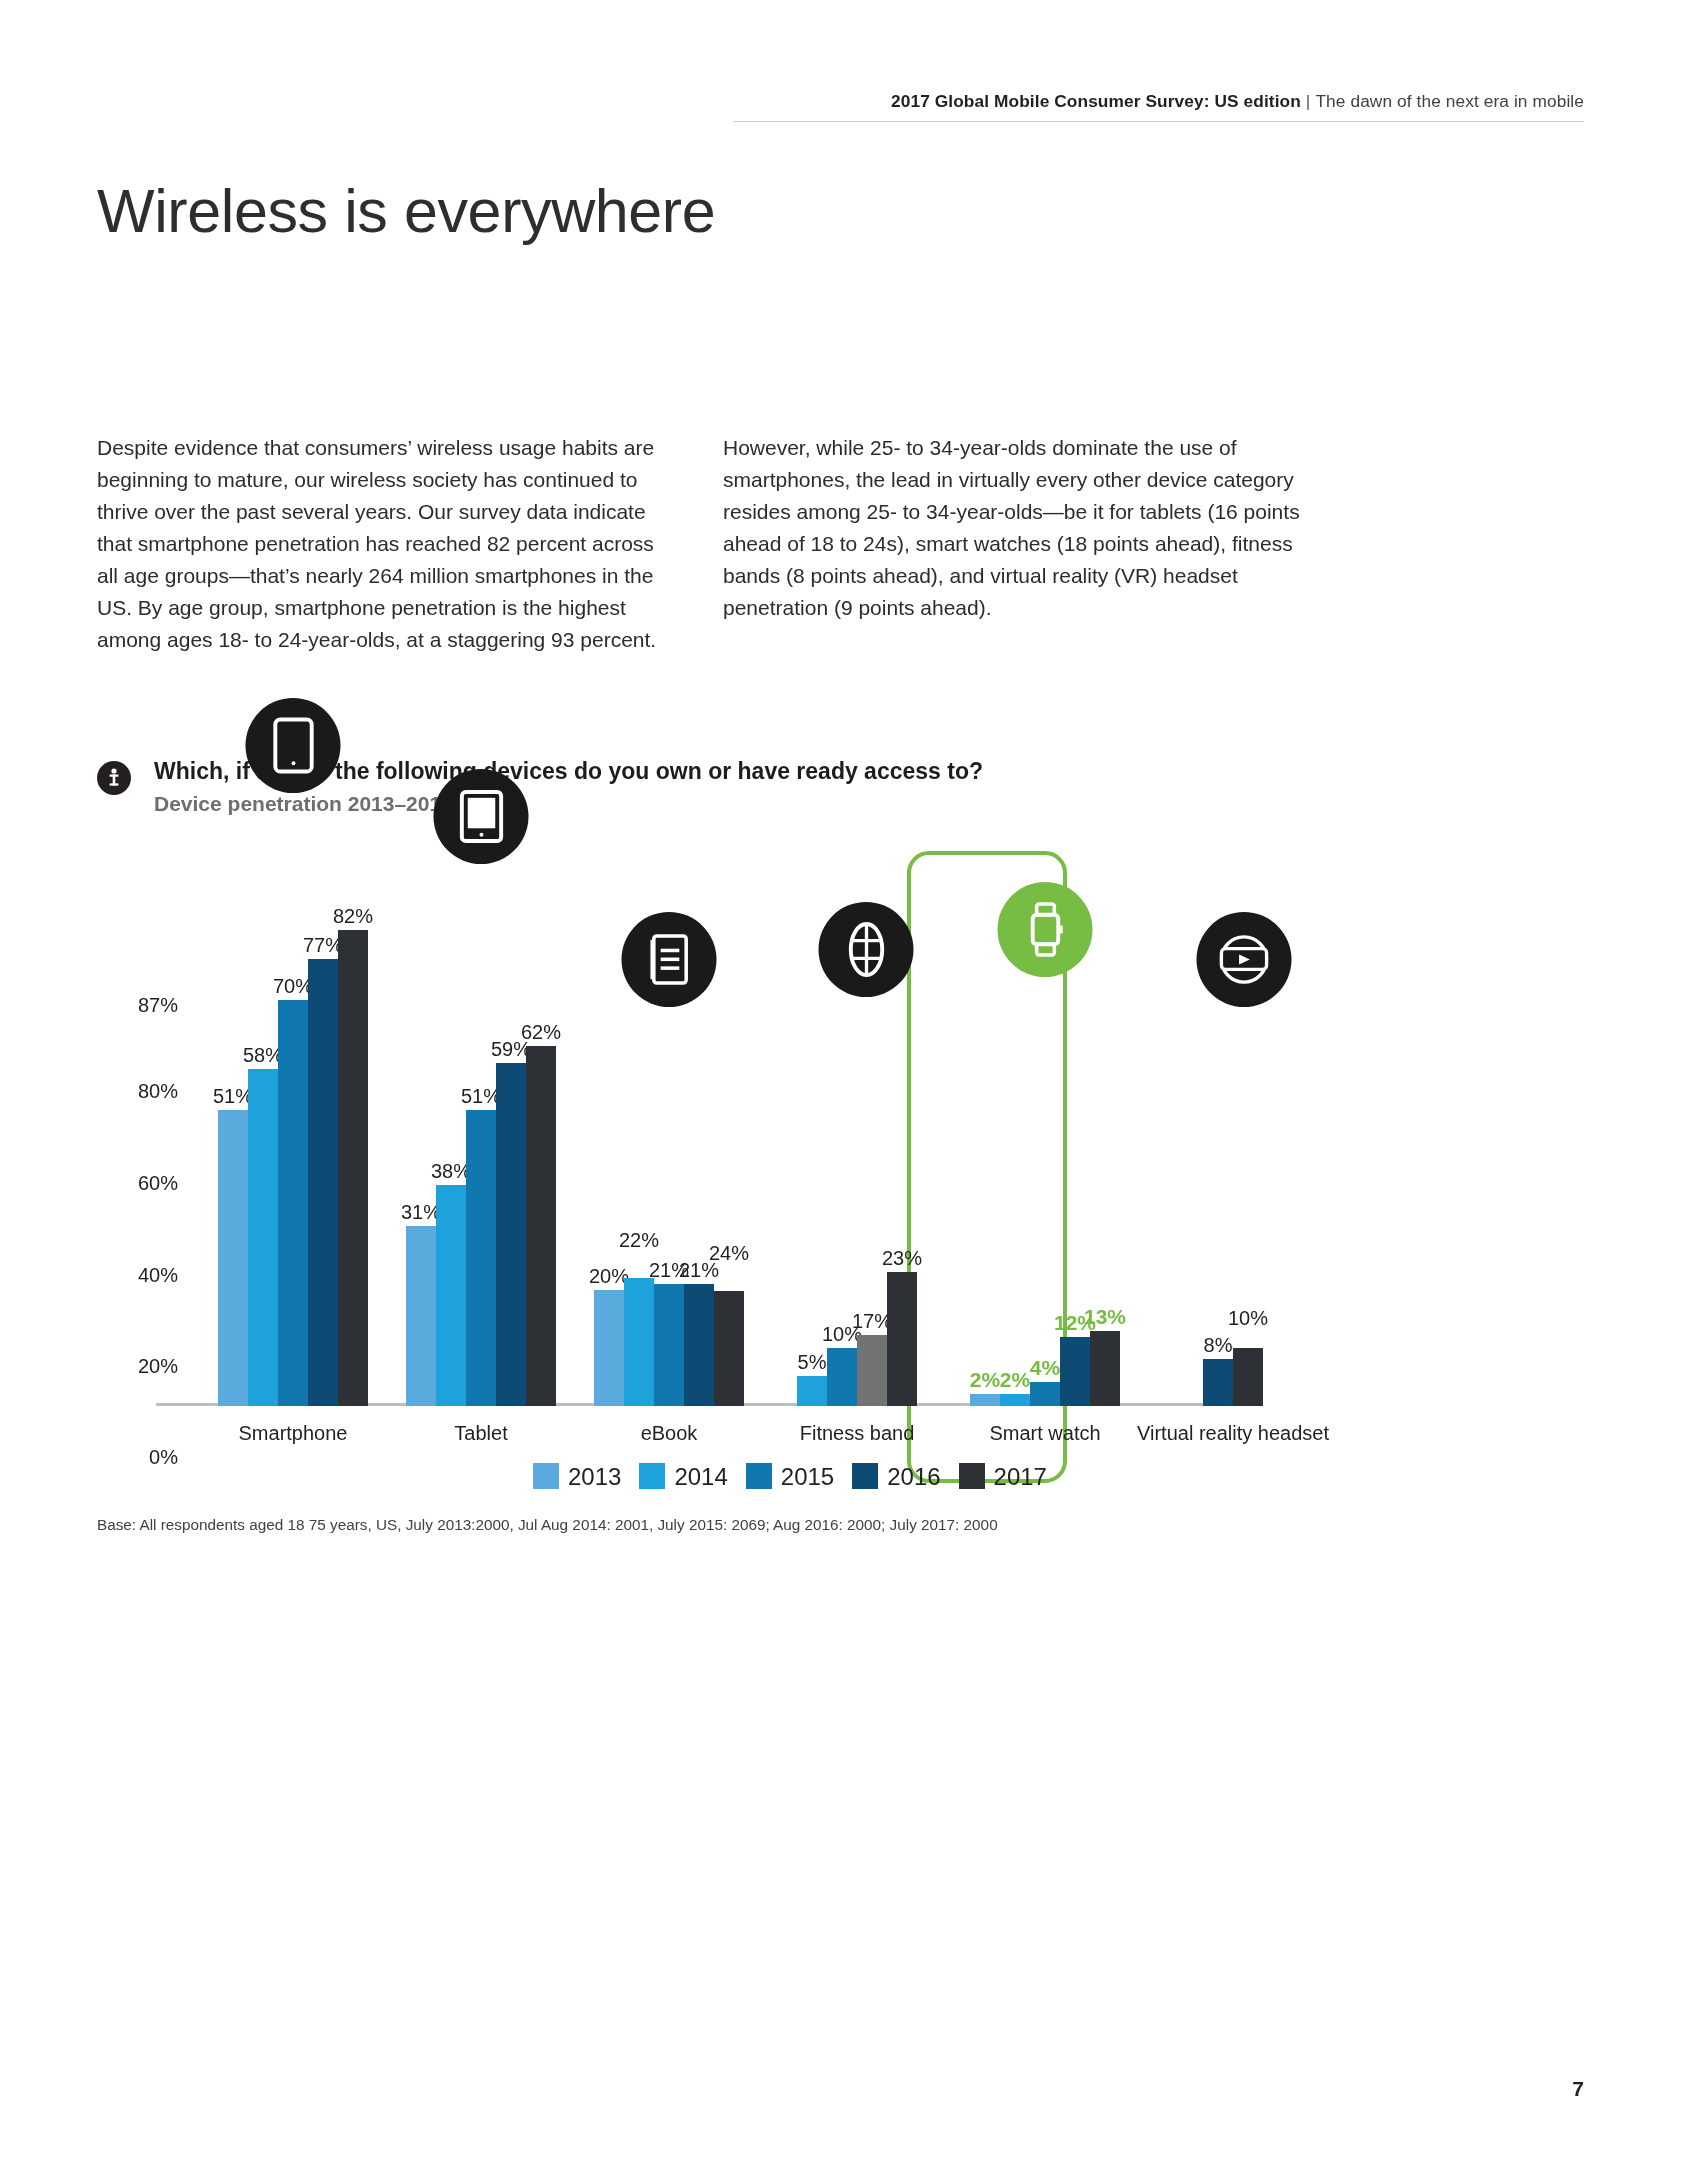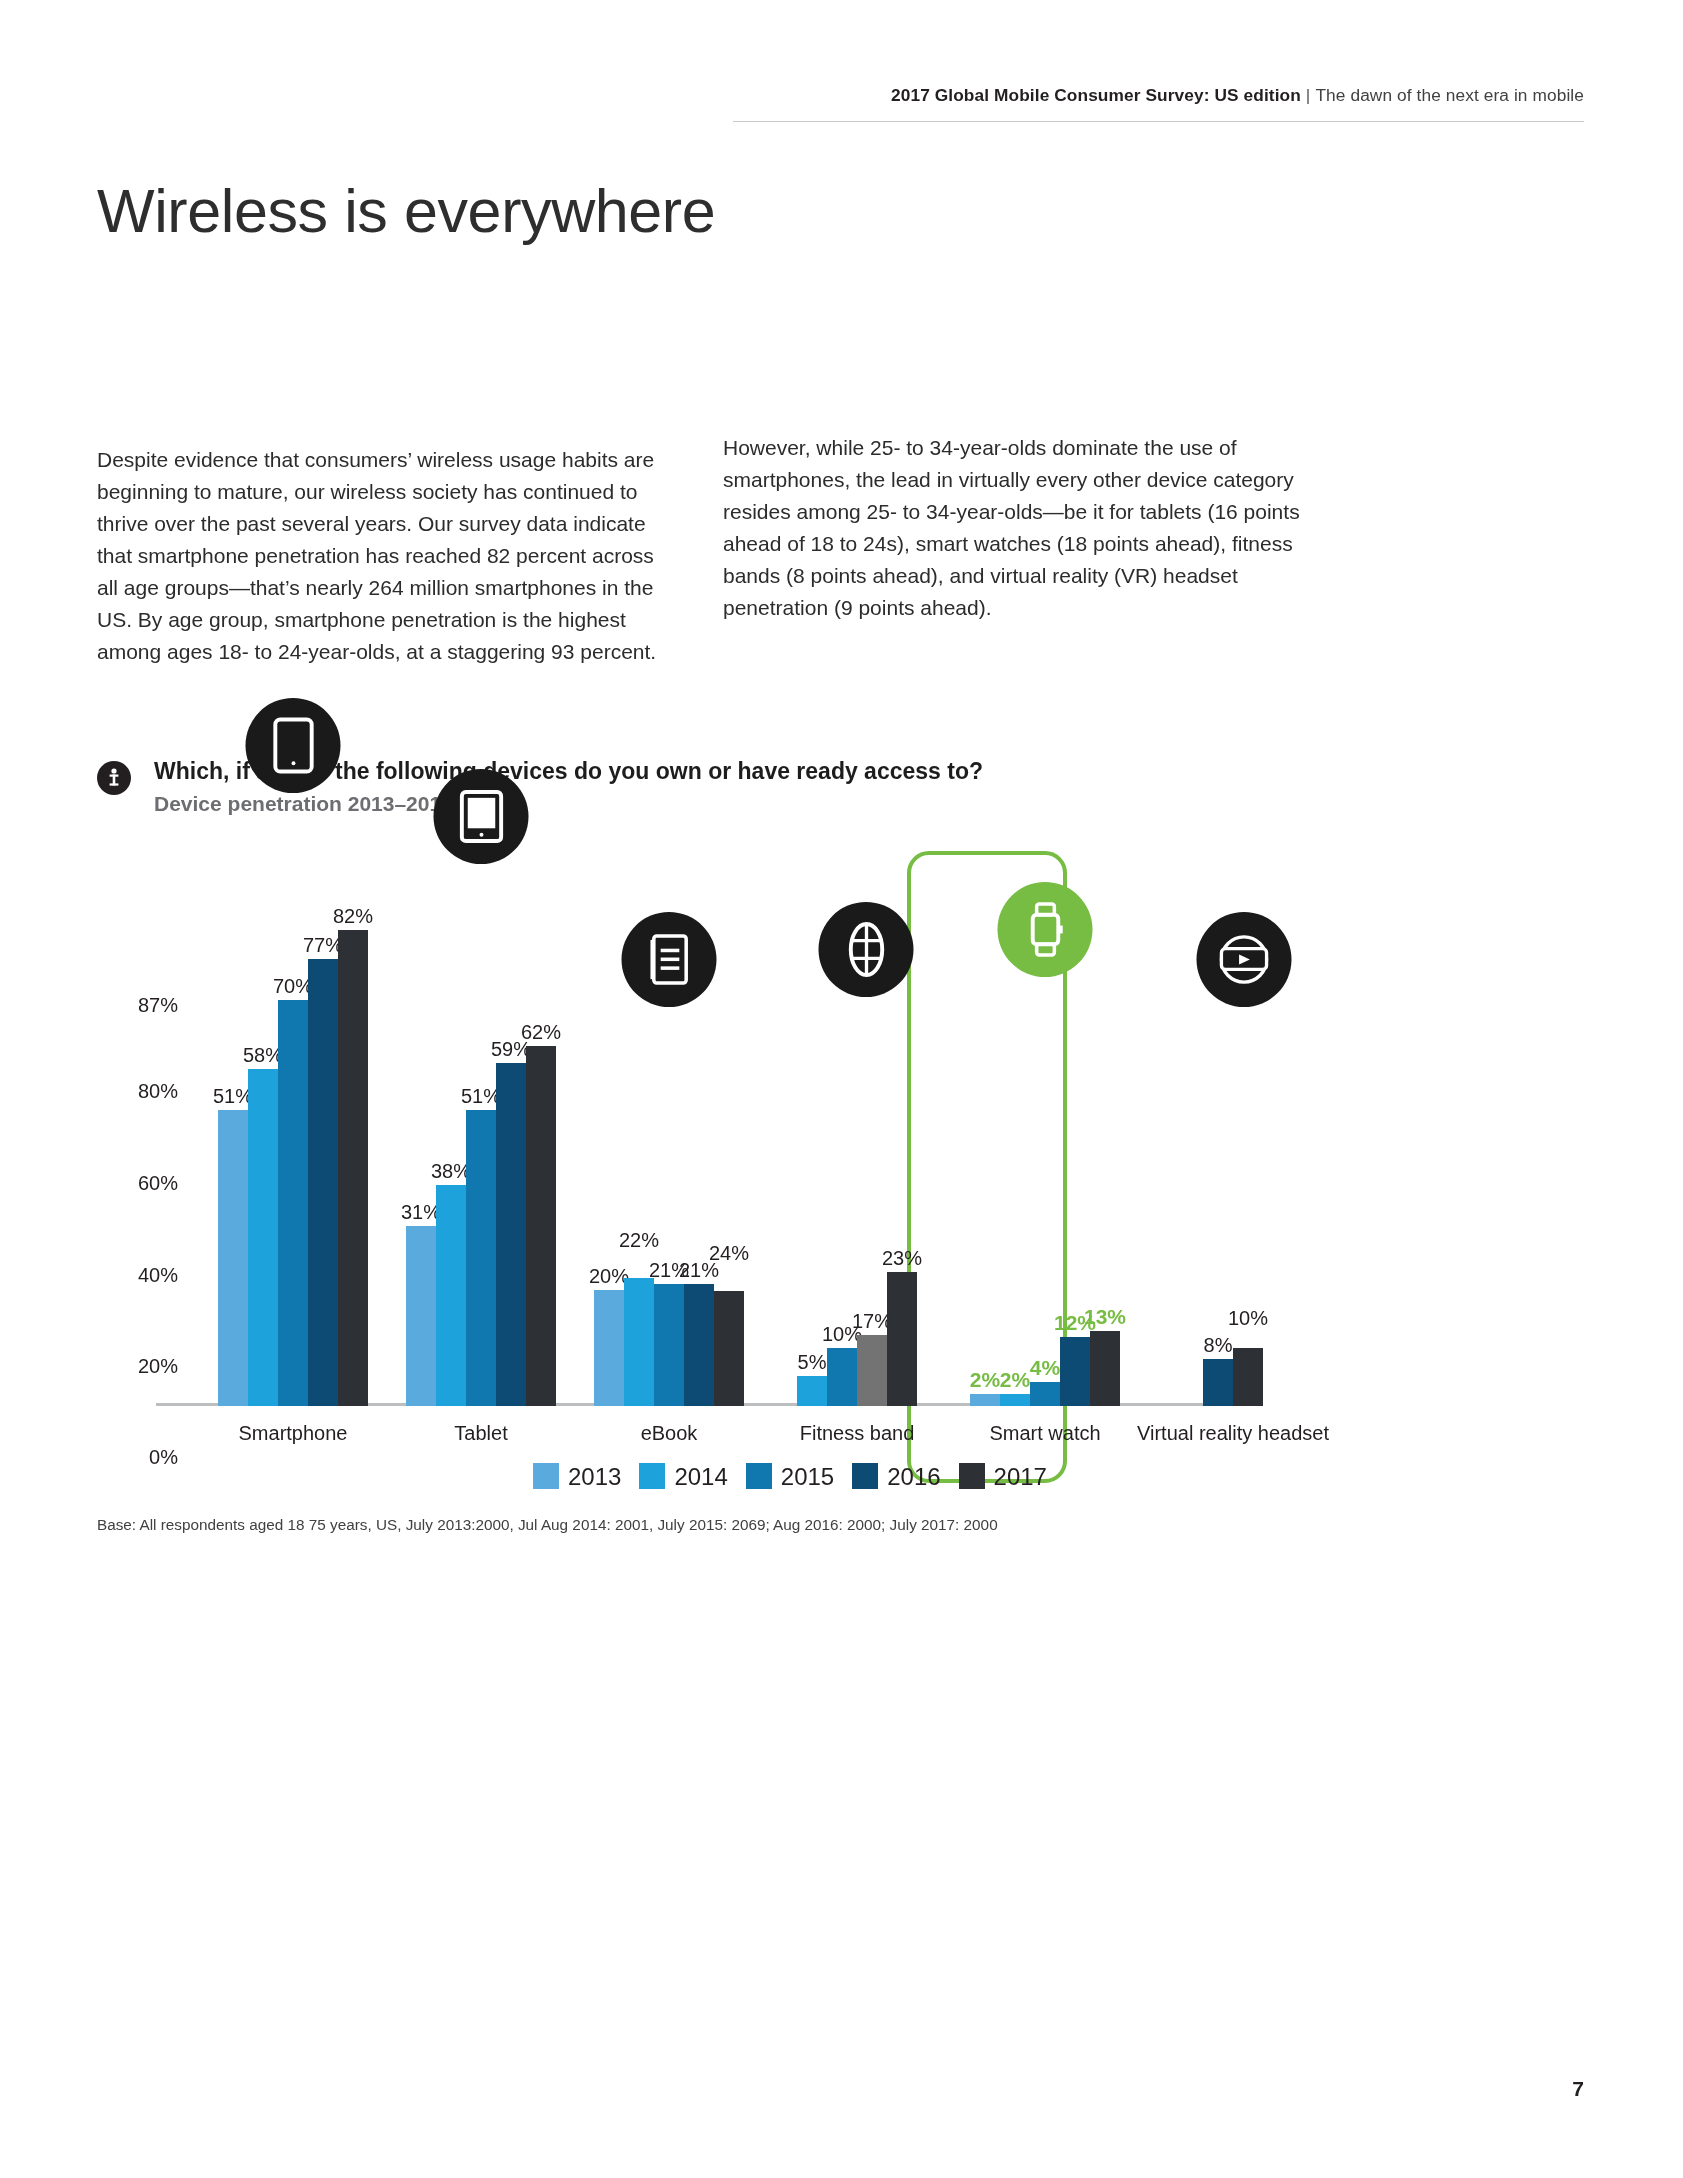--- a/index.html
+++ b/index.html
@@ -7,21 +7,21 @@
     width: 1683px; height: 2178px;
     background: #ffffff;
     font-family: "Liberation Sans", sans-serif;
     color: #231f20;
     overflow: hidden;
   }
   .page { position: relative; width: 1683px; height: 2178px; }
 
   
   .runhead {
-    position: absolute; top: 85px; right: 99px;
+    position: absolute; top: 91px; right: 99px;
     font-size: 17.3px; letter-spacing: 0.1px; white-space: nowrap;
   }
   .runhead .bold { font-weight: bold; color: #231f20; }
   .runhead .sep { color: #58595b; padding: 0 5px; }
   .runhead .light { color: #414042; }
   .rule {
     position: absolute; top: 121px; left: 733px; right: 99px;
     height: 1px; background: #c8c9cb;
   }
 
@@ -31,21 +31,21 @@
     font-size: 61px; font-weight: 300; color: #2e2e2e;
     letter-spacing: -0.4px;
   }
 
   
   .col {
     position: absolute; top: 432px;
     font-size: 21px; line-height: 32px; color: #2c2c2c;
     font-weight: 300;
   }
-  .col-left  { left: 97px;  width: 574px; margin-top: 12px; }
+  .col-left  { left: 97px;  width: 574px; }
   .col-right { left: 723px; width: 614px; }
 
   
   .chart-block { position: absolute; top: 752px; left: 97px; width: 1386px; }
 
   .q-bullet {
     position: absolute; left: 0; top: 9px;
     width: 34px; height: 34px; border-radius: 50%;
     background: #231f20; color: #fff;
     display: flex; align-items: center; justify-content: center;

